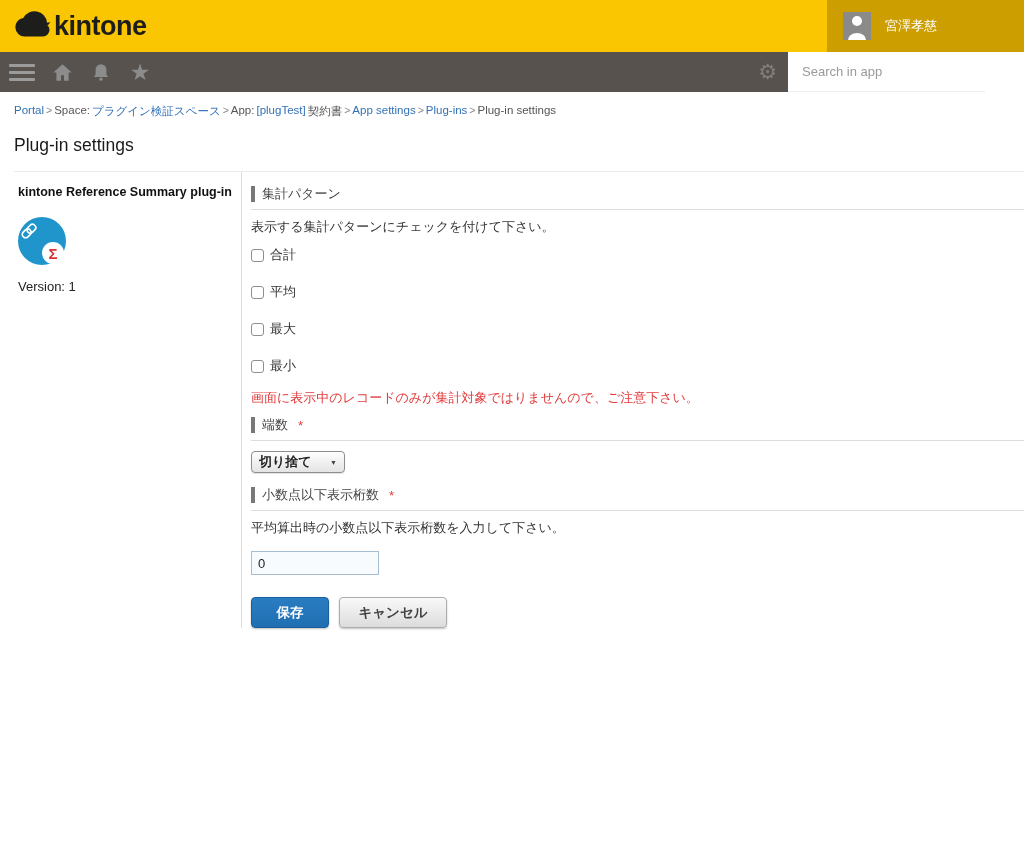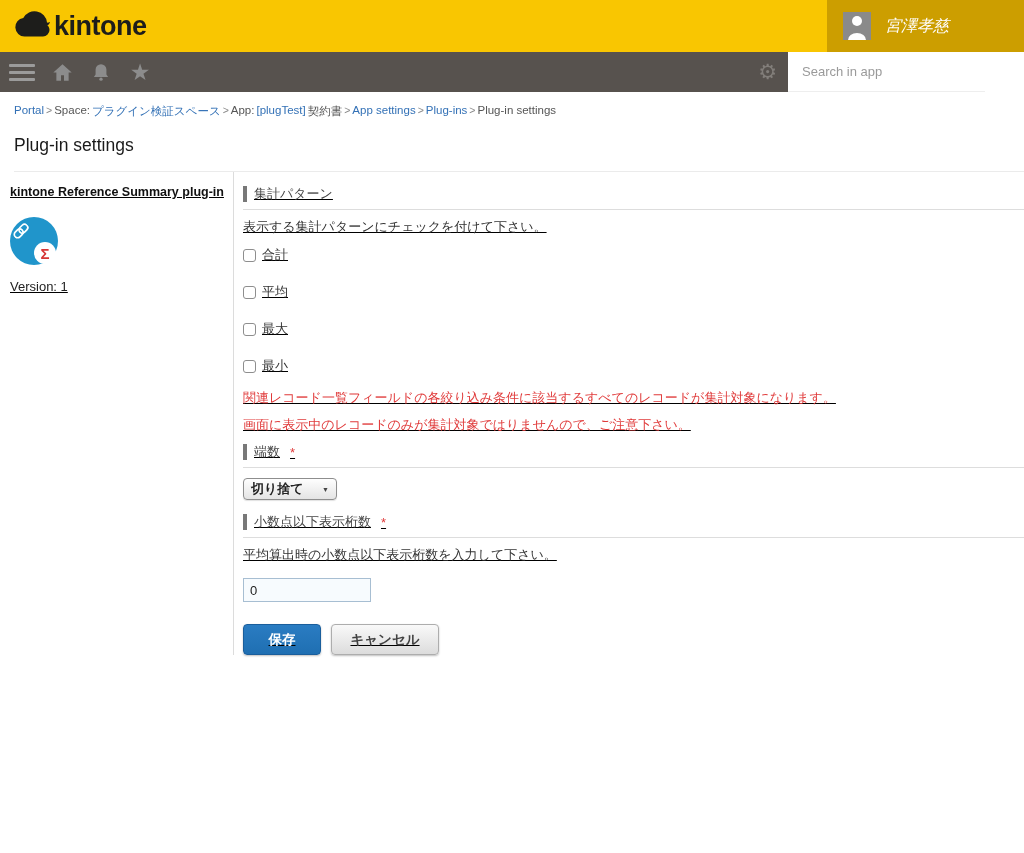--- a/index.html
+++ b/index.html
@@ -6,21 +6,21 @@
   html,body { width:1024px; height:853px; background:#fff; font-family:"Liberation Sans", sans-serif; overflow:hidden; }
 
   
   .yellow-bar { position:relative; width:1024px; height:52px; background:#F9C601; }
   .logo { position:absolute; left:14px; top:0; height:52px; display:flex; align-items:center; gap:4px; }
   .logo-text { font-size:27px; font-weight:bold; color:#1d1d1b; letter-spacing:-0.5px; }
   .user-area { position:absolute; right:0; top:0; width:197px; height:52px; background:#CC9E00; display:flex; align-items:center; padding-left:16px; gap:14px; }
   .avatar { width:28px; height:28px; background:#8A8A8A; position:relative; overflow:hidden; flex:0 0 auto; }
   .avatar::before { content:""; position:absolute; top:4px; left:9px; width:10px; height:10px; background:#fff; border-radius:50%; }
   .avatar::after { content:""; position:absolute; bottom:-7px; left:5px; width:18px; height:14px; background:#fff; border-radius:50% 50% 0 0; }
-  .user-name { color:#fff; font-size:16px;font-style:italic; }
+  .user-name { color:#fff; font-size:13px; }
 
   
   .nav-bar { position:relative; width:827px; height:40px; background:#57524E; display:flex; align-items:center; }
   .hamburger { width:26px; height:17px; margin-left:9px; display:flex; flex-direction:column; justify-content:space-between; cursor:pointer; }
   .hamburger i { display:block; height:3px; background:#9B9B9B; border-radius:1px; }
   .nav-icon { display:inline-flex; align-items:center; justify-content:center; width:24px; height:24px; margin-left:15px; cursor:pointer; }
   .star-glyph { color:#8C8C8C; font-size:23px; line-height:24px; }
   .nav-right { position:absolute; right:12px; top:0; height:40px; display:flex; align-items:center; gap:17px; }
   .gear-glyph { color:#827E7A; font-size:21px; line-height:22px; }
   .q-circle { width:21px; height:21px; border-radius:50%; background:#7E7A76; color:#57524E; font-size:14px; font-weight:bold; display:flex; align-items:center; justify-content:center; }
@@ -34,21 +34,21 @@
   .breadcrumb { margin:12px 0 0 14px; font-size:11.5px; color:#555; display:flex; align-items:flex-start; flex-wrap:nowrap; gap:2px; }
   .bc-link { color:#3371B6; cursor:pointer; text-decoration:none; }
   .bc-plain { color:#555; }
   .bc-sep { color:#888; font-size:10.5px; }
 
   
   .page-title { margin:16px 0 0 14px; font-size:17.5px; font-weight:normal; color:#1a1a1a; }
   .title-divider { margin:15px 0 0 14px; border:none; border-top:1px solid #EBEBEB; }
 
   
-  .content { display:flex; margin-left:10px;text-decoration:underline; }
+  .content { display:flex; margin-left:18px; }
   .sidebar { width:224px; flex:0 0 224px; border-right:1px solid #DCDCDC; padding-top:13px; padding-bottom:20px; }
   .plugin-name { font-size:12.5px; font-weight:bold; color:#111; }
   .plugin-icon { position:relative; width:48px; height:48px; margin-top:18px; }
   .plugin-circle { width:48px; height:48px; border-radius:50%; background:#2095CB; position:relative; }
   .link-icon { position:absolute; left:3px; top:6px; transform:rotate(-45deg); }
   .sigma-circle { position:absolute; right:2px; bottom:1px; width:22px; height:22px; background:#fff; border-radius:50%; display:flex; align-items:center; justify-content:center; }
   .sigma-glyph { color:#D63434; font-size:15px; font-weight:bold; line-height:1; }
   .version { margin-top:14px; font-size:13px; color:#222; }
 
   .main { flex:1; padding:13px 0 0 9px; }
@@ -189,21 +189,20 @@
       <label class="cb">
         <span class="cb-box"></span>
         <span class="cb-label">最大</span>
       </label>
       <label class="cb">
         <span class="cb-box"></span>
         <span class="cb-label">最小</span>
       </label>
     </div>
 
-    <div class="warning">関連レコード一覧フィールドの各絞り込み条件に該当するすべてのレコードが集計対象になります。</div>
     <div class="warning">画面に表示中のレコードのみが集計対象ではりませんので、ご注意下さい。</div>
 
     
     <div class="section-head">
       <span class="section-bar"></span>
       <span class="section-title">端数</span>
       <span class="required">*</span>
     </div>
     <hr class="section-rule">
 

